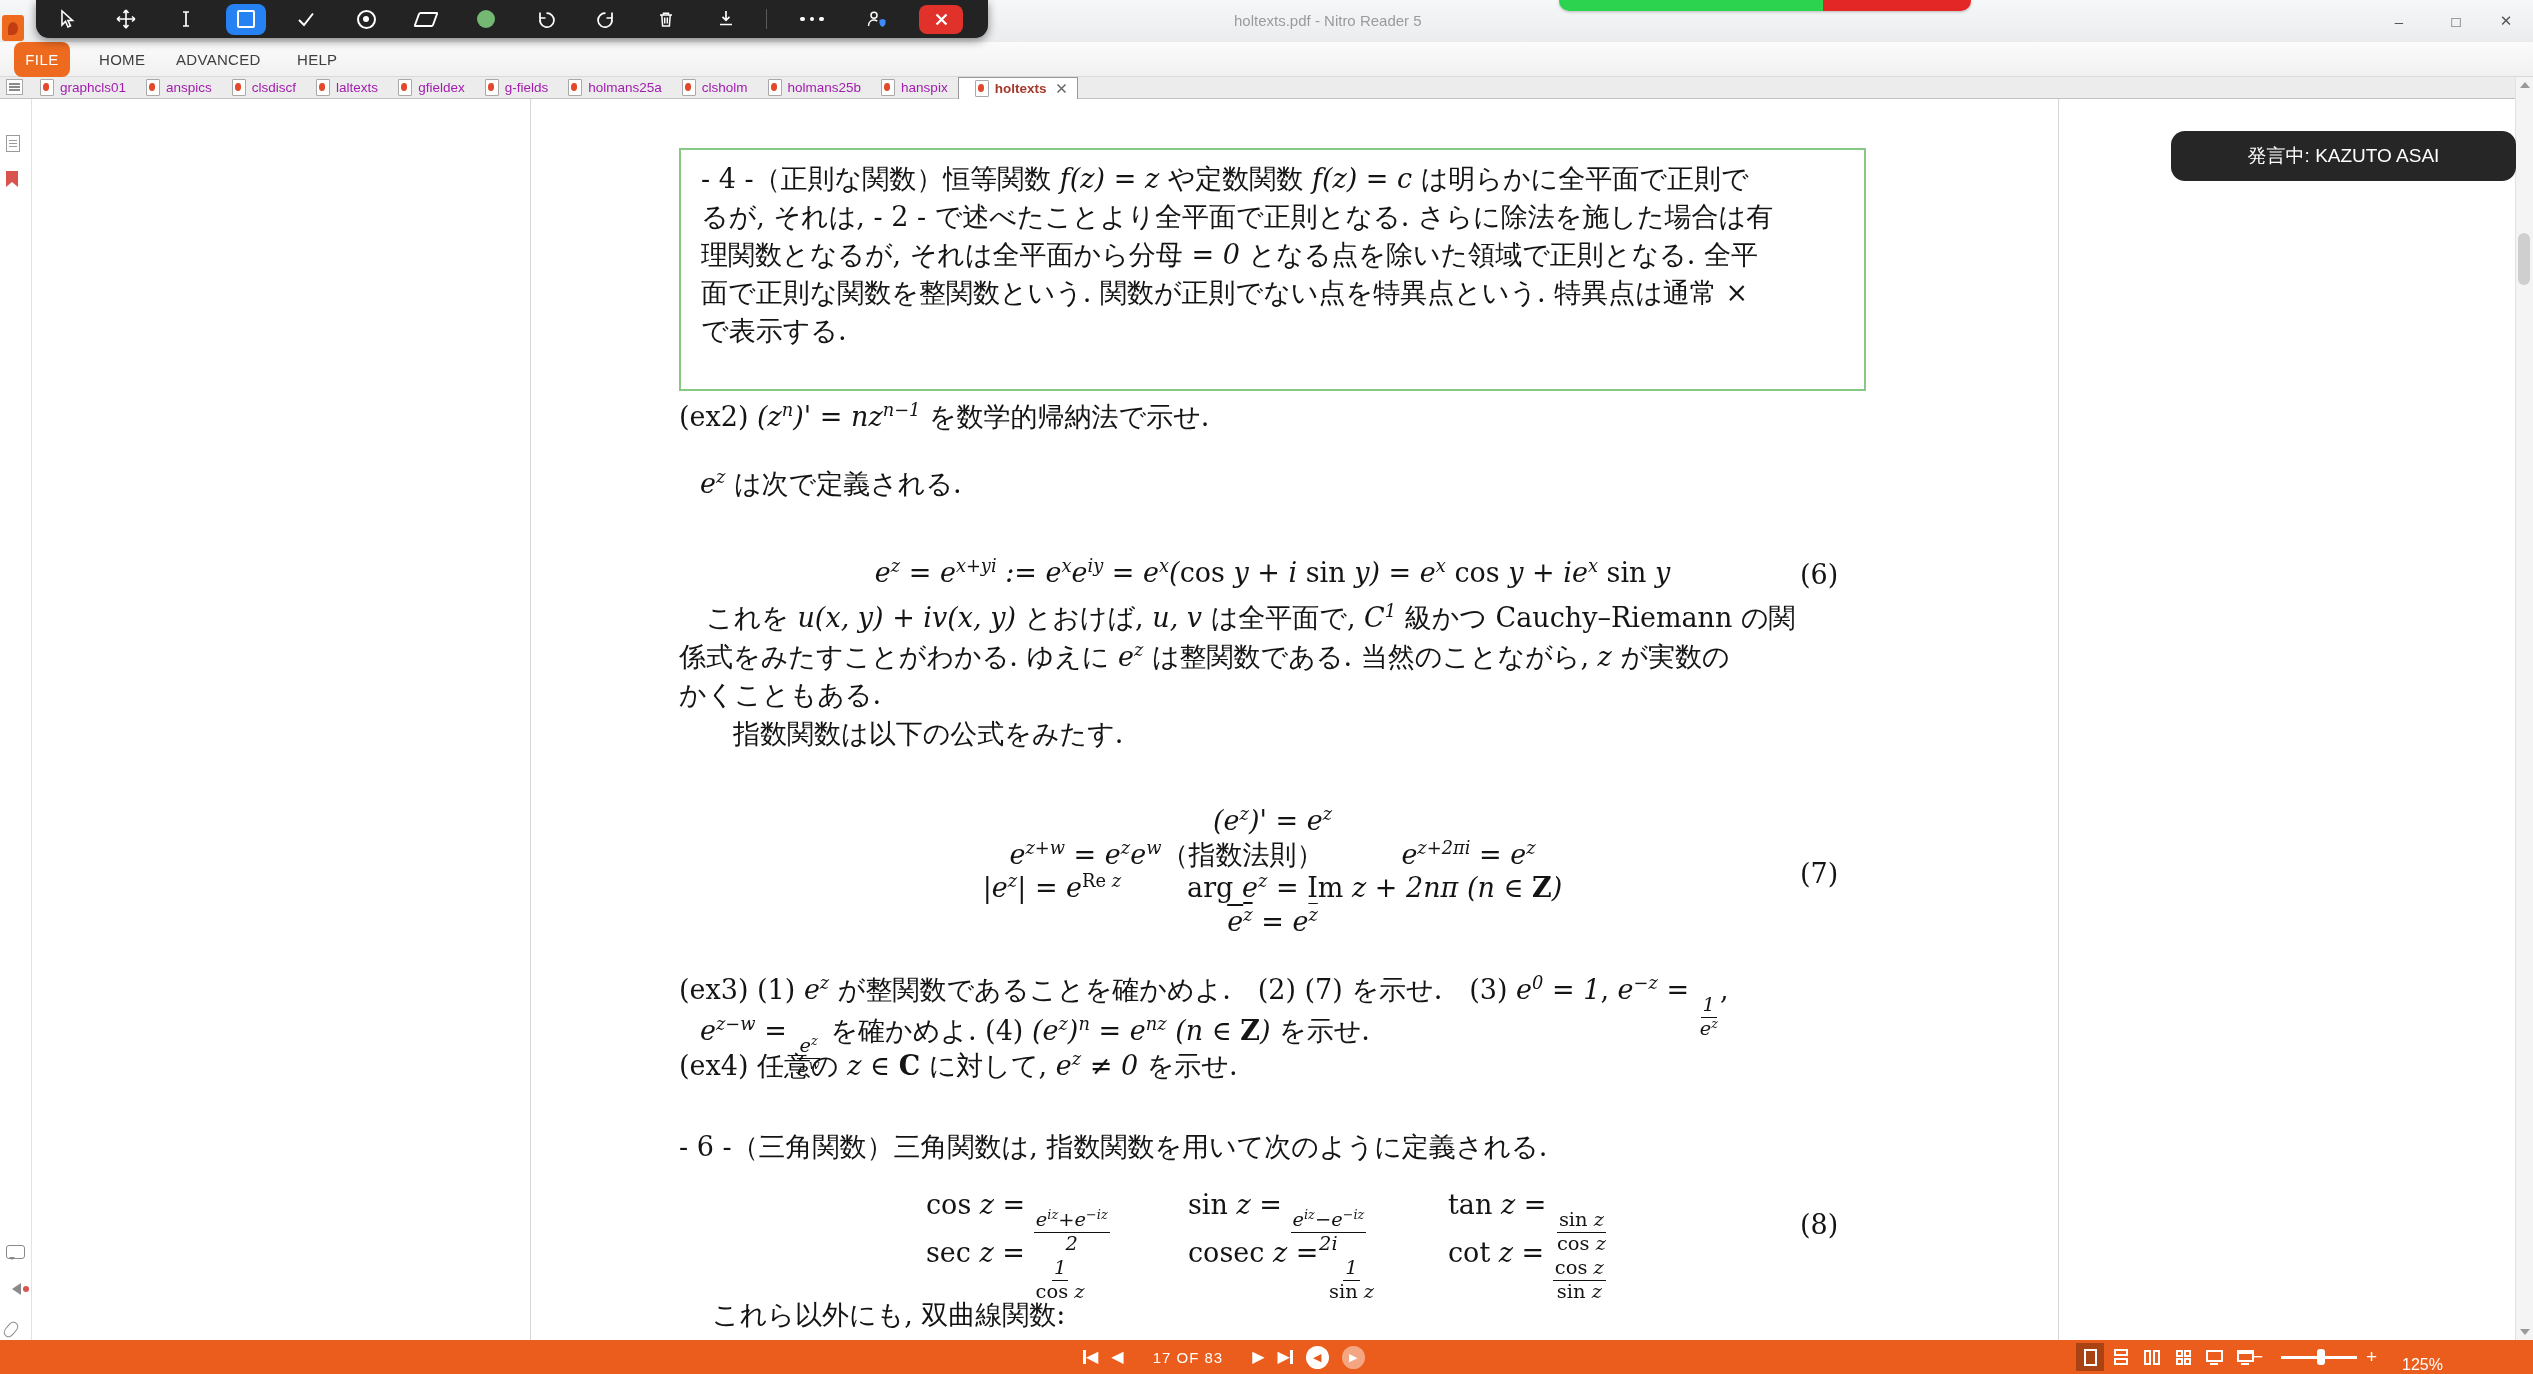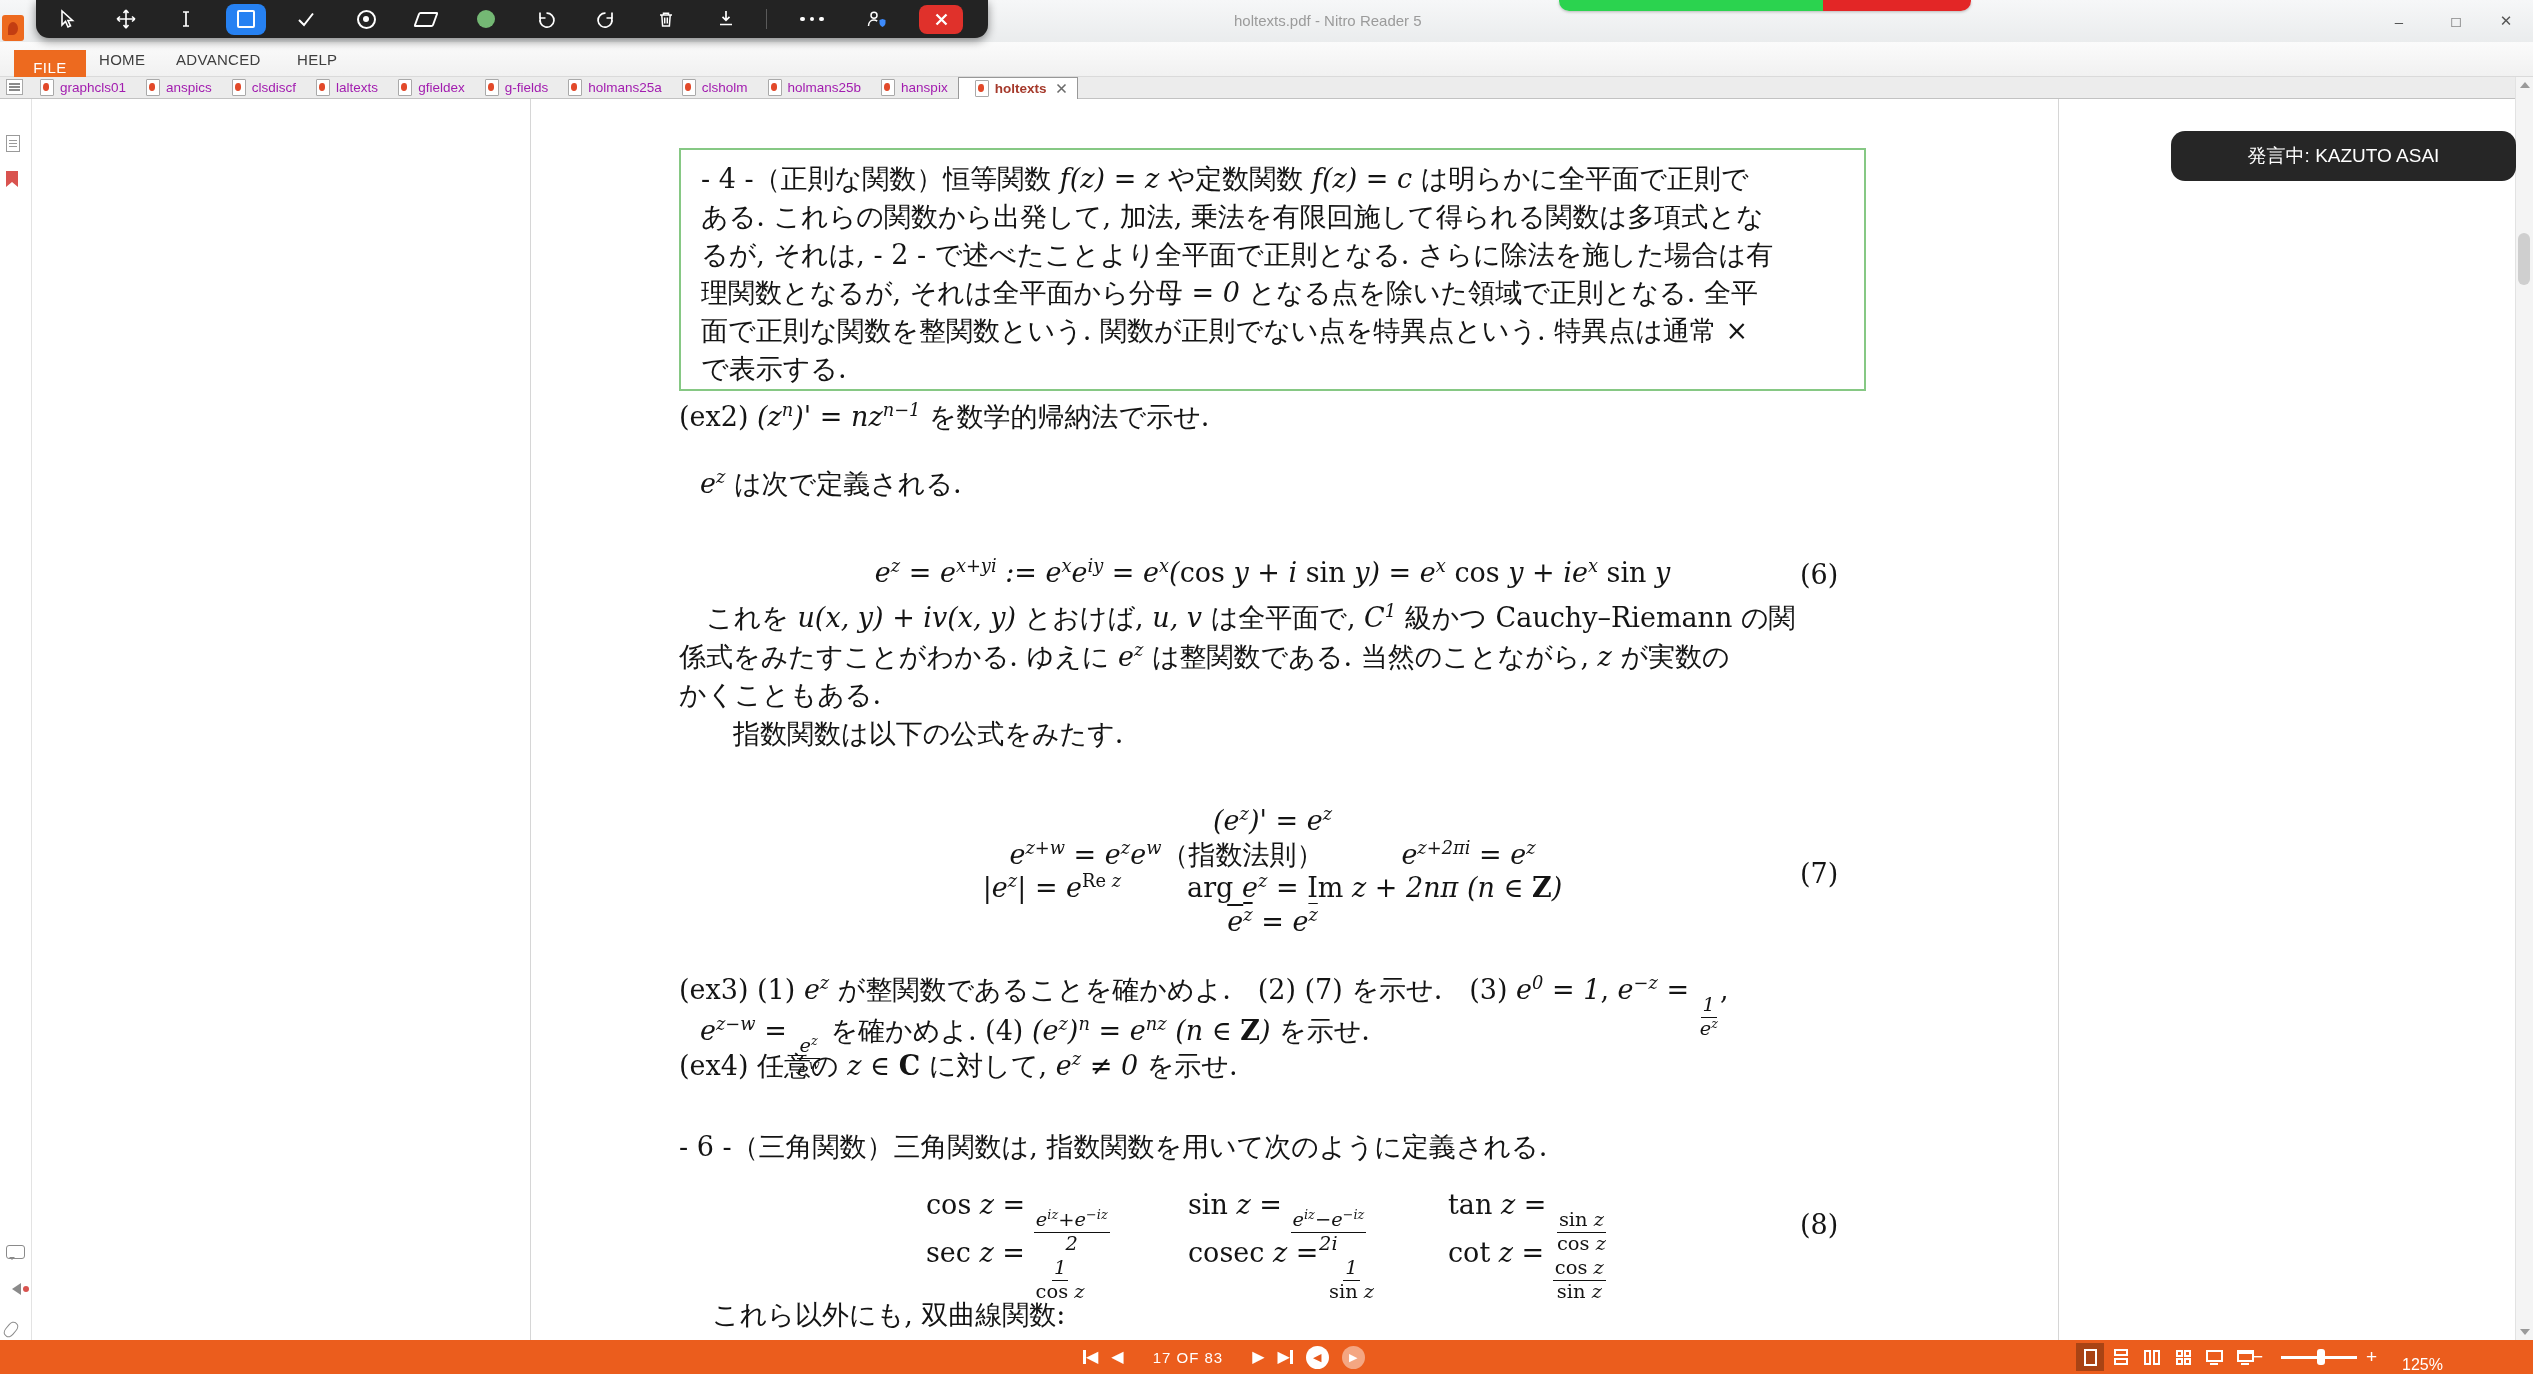--- a/index.html
+++ b/index.html
@@ -39,22 +39,22 @@
   .swatch{width:18px;height:18px;border-radius:50%;}
   .dots{display:flex;gap:5px;}
   .dots i{width:4.5px;height:4.5px;background:#fff;border-radius:50%;}
   .anno-sep{width:1px;height:20px;background:#5a5a5a;margin:0 10px;}
   .close-btn{width:44px;height:29px;border-radius:8px;display:flex;align-items:center;
              justify-content:center;margin-left:12px;}
 
   
   .menubar{position:absolute;left:0;top:42px;width:2533px;height:35px;
            background:linear-gradient(#fbfbfb,#f1f1f1);border-bottom:1px solid #dadada;box-sizing:border-box;}
-  .file-btn{position:absolute;left:14px;top:8px;width:72px;height:35px;color:#fff;font-size:15px;
-            display:flex;align-items:center;justify-content:center;letter-spacing:.5px;}
+  .file-btn{position:absolute;left:14px;top:0;width:56px;height:35px;color:#fff;font-size:15px;
+            display:flex;align-items:center;justify-content:center;letter-spacing:.5px;border-radius:8px;}
   .menu-item{position:absolute;top:0;height:35px;display:flex;align-items:center;color:#3e3e3e;
              font-size:15px;letter-spacing:.3px;}
 
   
   .tabrow{position:absolute;left:0;top:77px;width:2533px;height:22px;background:#ececec;
           border-bottom:1px solid #c2c2c2;box-sizing:border-box;display:flex;align-items:stretch;}
   .browse-tabs{width:17px;height:16px;border:1px solid #a9a9a9;background:#fff;margin:2px 7px 0 6px;
           display:flex;flex-direction:column;justify-content:space-evenly;padding:2px;box-sizing:border-box;}
   .browse-tabs i{height:1.5px;background:#8a8a8a;}
   .tab{display:flex;align-items:center;gap:6px;padding:0 10px;font-size:13.5px;color:#a21caf;
@@ -325,21 +325,20 @@
       </div>
   </div>
 
   <div class="page-edge" style="left:530px;"></div>
   <div class="page-edge" style="left:2058px;"></div>
 
   <div class="doc">
 
     <div class="gbox">
       <div>- 4 -（正則な関数）恒等関数 <span class="math">f(z) = z</span> や定数関数 <span class="math">f(z) = c</span> は明らかに全平面で正則で</div>
-      <div>ある. これらの関数から出発して, 加法, 乗法を有限回施して得られる関数は多項式とな</div>
       <div>るが, それは, - 2 - で述べたことより全平面で正則となる. さらに除法を施した場合は有</div>
       <div>理関数となるが, それは全平面から分母 <span class="math">= 0</span> となる点を除いた領域で正則となる. 全平</div>
       <div>面で正則な関数を整関数という. 関数が正則でない点を特異点という. 特異点は通常 <span class="math">×</span></div>
       <div>で表示する.</div>
     </div>
 
     <div class="dline" style="left:679px;top:299px;">(ex2) <span class="math">(z<sup>n</sup>)' = nz<sup>n−1</sup></span> を数学的帰納法で示せ.</div>
 
     <div class="blk" style="left:679px;top:366px;line-height:38px;">
       <div style="padding-left:21px;"><span class="math">e<sup>z</sup></span> は次で定義される.</div>

